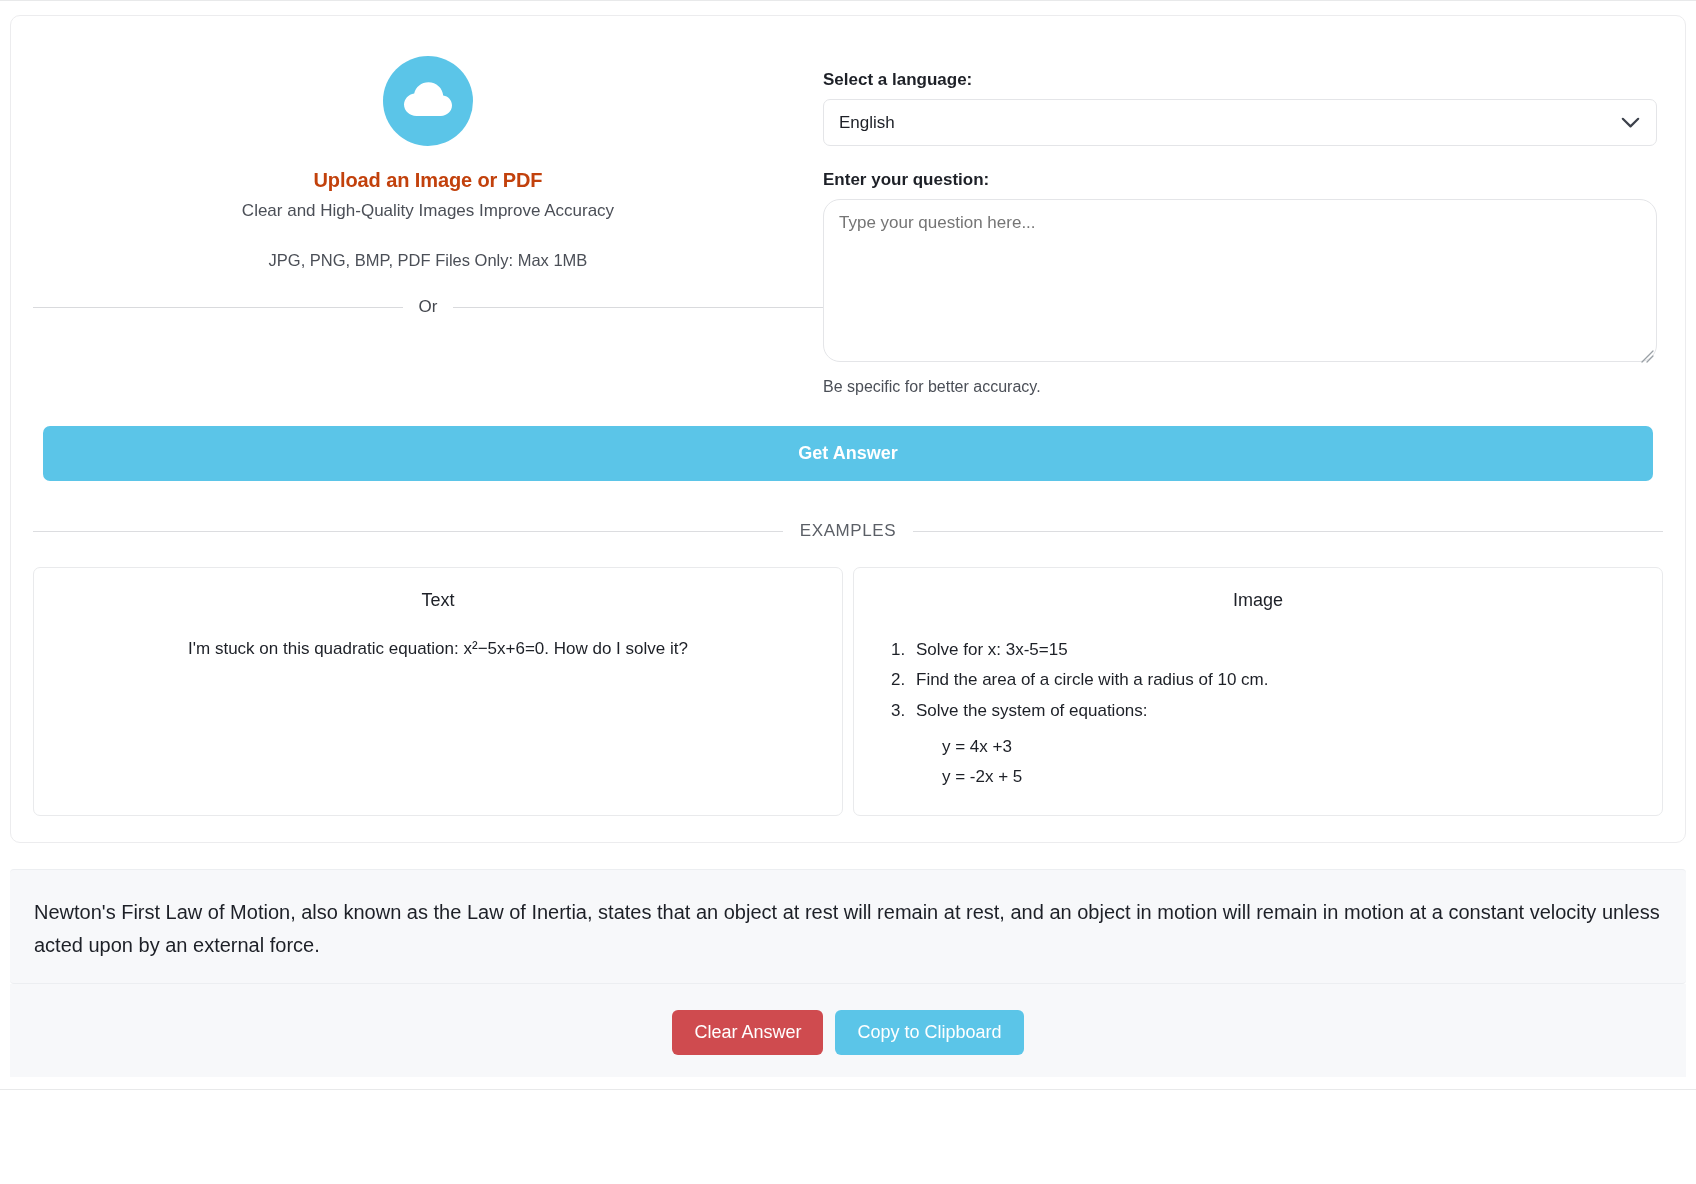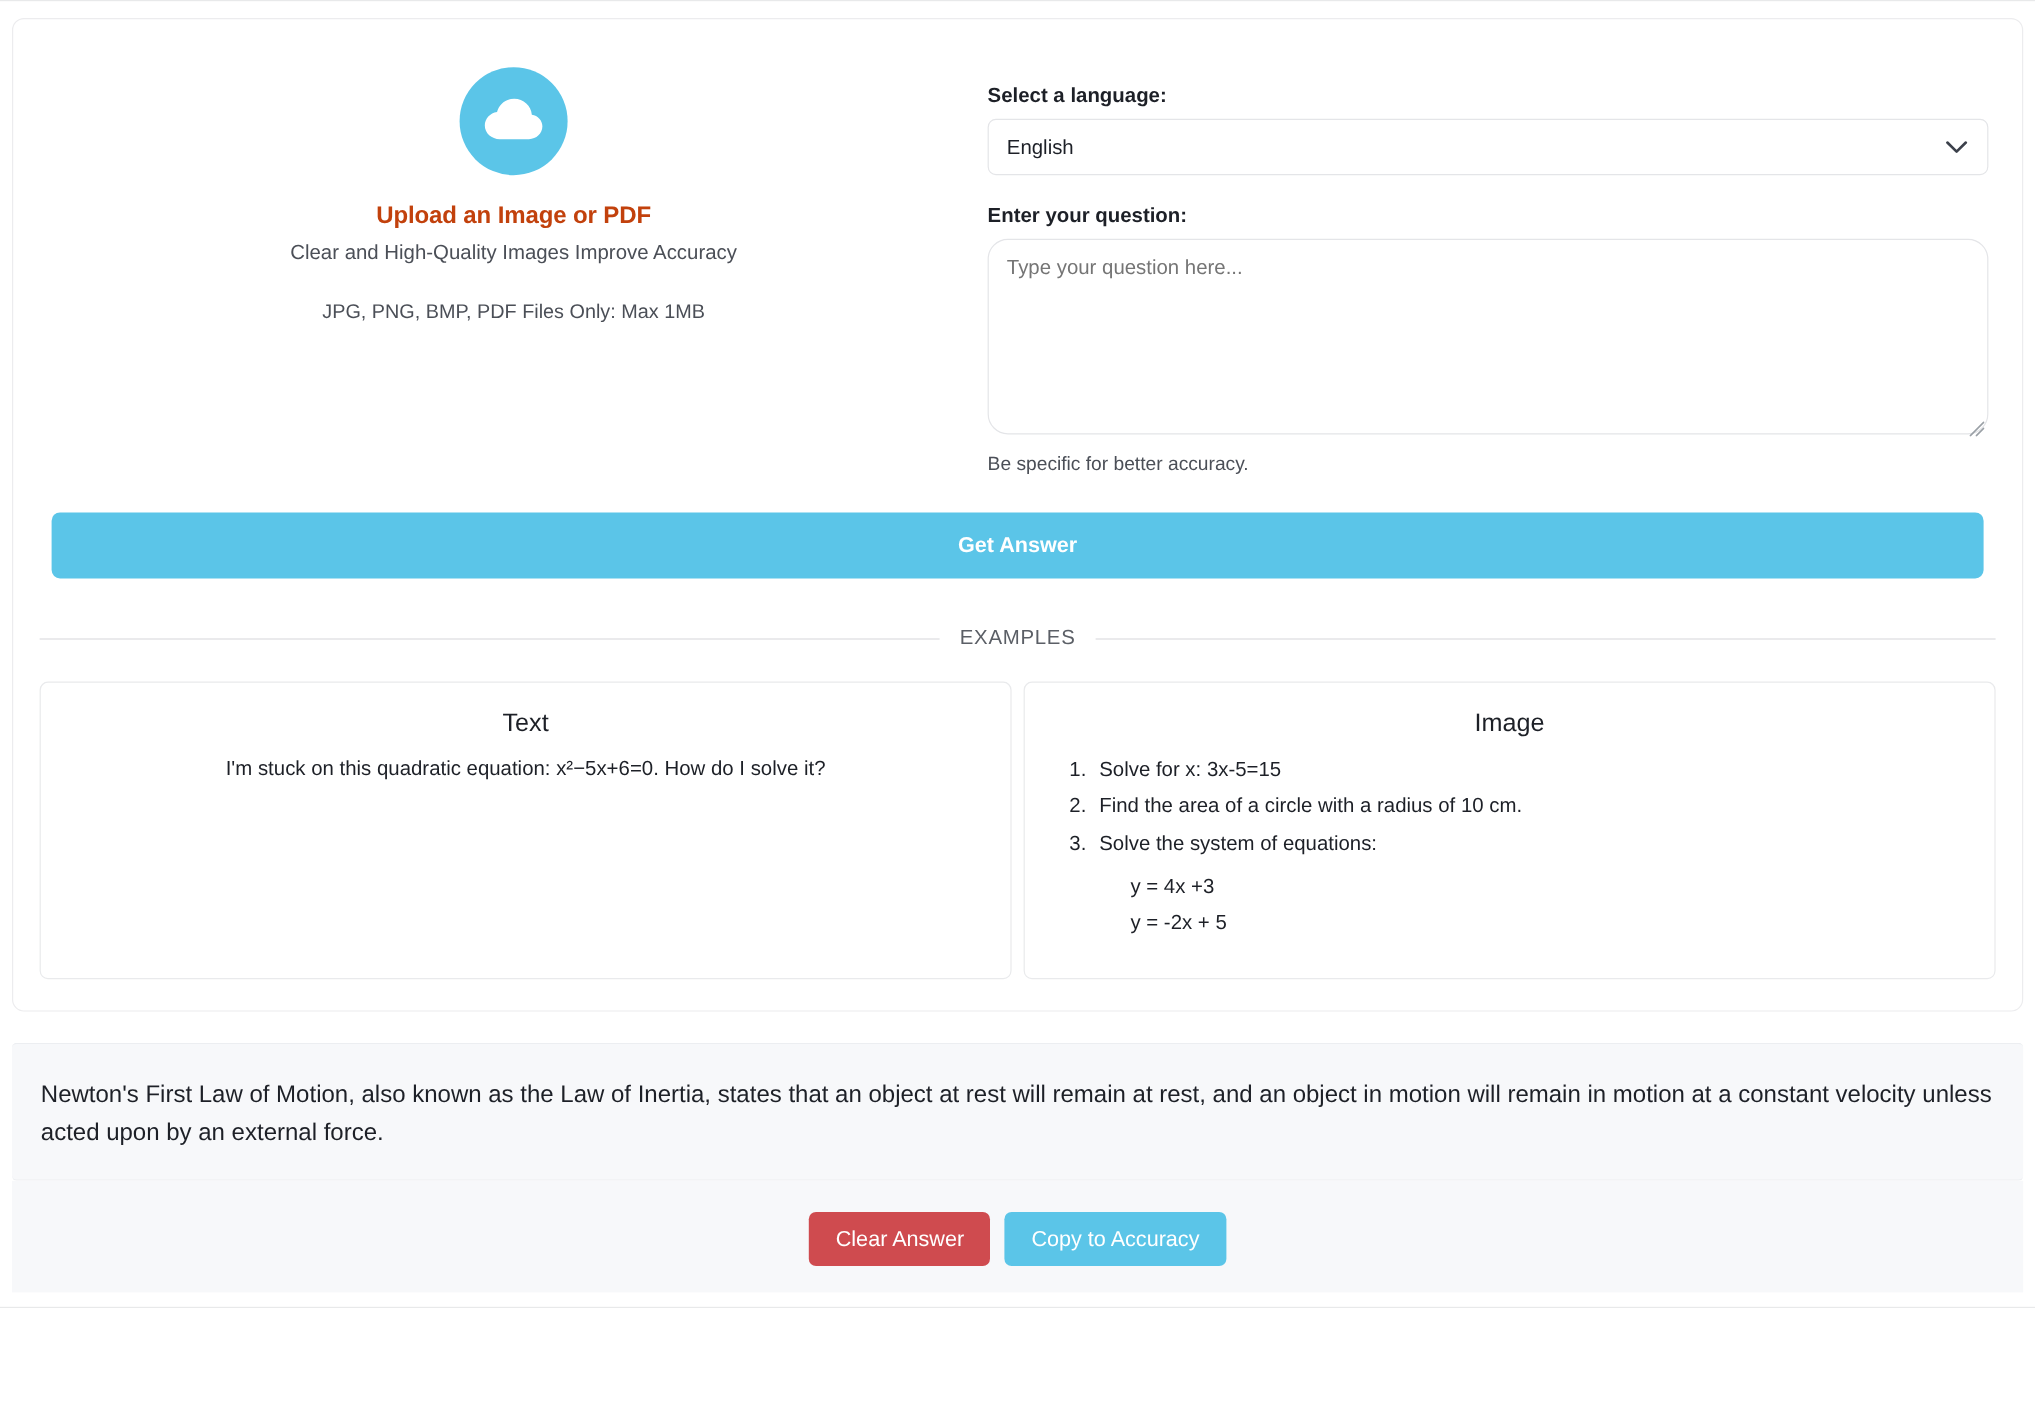--- a/index.html
+++ b/index.html
@@ -177,23 +177,23 @@
   .card {
     flex: 1 1 0;
     border: 1px solid #e9eaec;
     border-radius: 7px;
     background: #fff;
     padding: 22px 18px 24px 18px;
     min-height: 248px;
   }
   .card-title {
     text-align: center;
-    font-size: 21px;
-    color: #1d2027;
-    margin-bottom: 12px;
+    font-size: 18px;
+    color: #1d2027;
+    margin-bottom: 24px;
   }
   .card-body-center {
     text-align: center;
     font-size: 17px;
     color: #1d2027;
     line-height: 1.65;
   }
   ol.card-list {
     margin: 0; padding-left: 38px;
     font-size: 17px; color: #1d2027;
@@ -266,20 +266,25 @@
               <rect x="23.2" y="18.5" width="5.2" height="16.5" fill="#ffffff"></rect>
               <path d="M25.8 11.5 L34.0 21.0 L17.6 21.0 Z" fill="#ffffff"></path>
             </svg>
           </div>
         </div>
 
         <div class="upload-title">Upload an Image or PDF</div>
         <div class="upload-sub">Clear and High-Quality Images Improve Accuracy</div>
         <div class="upload-formats">JPG, PNG, BMP, PDF Files Only: Max 1MB</div>
 
+        <div class="or-divider">
+          <span class="line"></span>
+          <span class="or-text">Or</span>
+          <span class="line"></span>
+        </div>
 
       </div>
 
       <div class="col-right">
         <label class="field-label">Select a language:</label>
         <div class="select-box">
           <span>English</span>
           <span class="chev">
             <svg width="19" height="12" viewBox="0 0 19 12" aria-hidden="true">
               <path d="M1.8 1.8 L9.5 9.4 L17.2 1.8" fill="none" stroke="#3c414b" stroke-width="2.2" stroke-linecap="round" stroke-linejoin="round"></path>
@@ -337,17 +342,17 @@
 
     </div>
   </div>
 
   <div class="answer-panel">
     <div class="answer-text">Newton's First Law of Motion, also known as the Law of Inertia, states that an object at rest will remain at rest, and an object in motion will remain in motion at a constant velocity unless acted upon by an external force.</div>
   </div>
 
   <div class="answer-actions">
     <button class="btn-clear">Clear Answer</button>
-    <button class="btn-copy">Copy to Accuracy</button>
+    <button class="btn-copy">Copy to Clipboard</button>
   </div>
 
   <div class="bottom-rule"></div>
 </div>
 
 </body></html>

